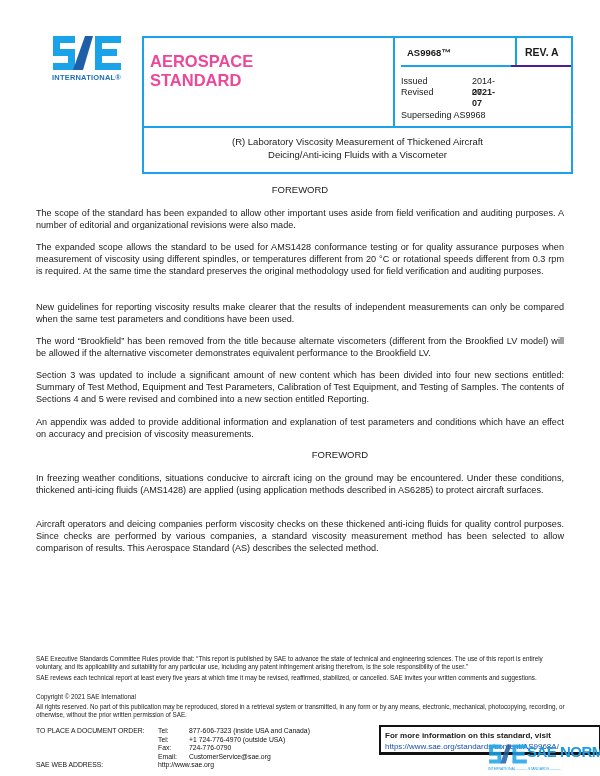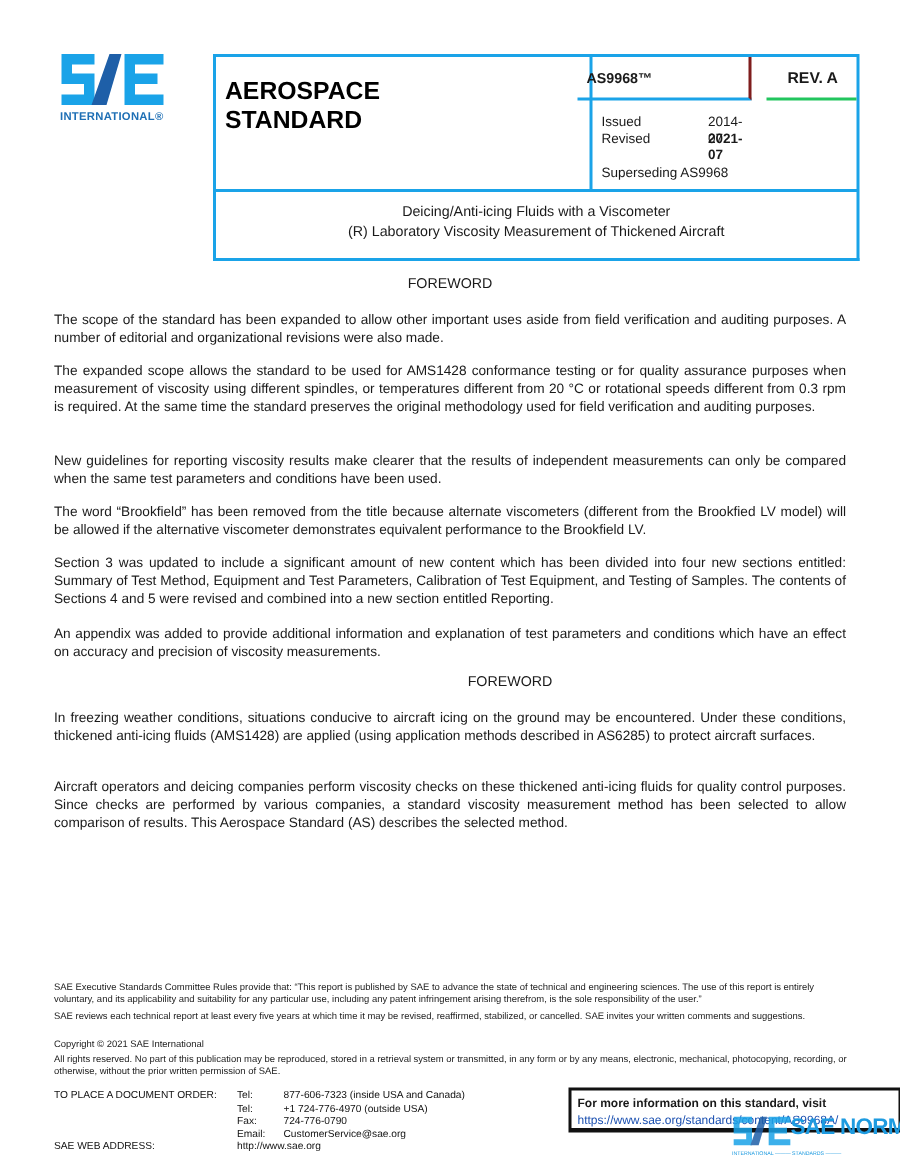--- a/index.html
+++ b/index.html
@@ -1,36 +1,36 @@
 <!DOCTYPE html>
 <html><head>
 <meta charset="utf-8">
 <style>
   html, body { margin:0; padding:0; background:#ffffff; }
   body { width:600px; height:776px; position:relative; overflow:hidden;
          font-family:"Liberation Sans", sans-serif; color:#1a1a1a; }
 
   
-  .logo { position:absolute; left:36px; top:36px; width:82px; height:48px; }
+  .logo { position:absolute; left:48px; top:36px; width:82px; height:48px; }
   .logo-mark { position:absolute; left:3px; top:0; width:72px; height:34px; }
   .logo-text { position:absolute; left:4px; top:37px; font-size:7.5px; font-weight:bold;
                color:#1e6fb5; letter-spacing:0.2px; white-space:nowrap; }
 
   
   .hdr { position:absolute; left:142px; top:36px; width:431px; height:92px;
          border:2px solid #1aa3e8; box-sizing:border-box; }
   .hdr-left { position:absolute; left:0; top:0; width:251px; height:100%;
               border-right:2px solid #1aa3e8; box-sizing:border-box; }
   .hdr-title { position:absolute; left:6px; top:14px; font-size:16.5px; font-weight:bold;
-               line-height:19px; color:#000000; }
-  .hdr-doc { position:absolute; left:241px; top:0; width:116px; height:29px;
-             border-right:2px solid #7f1d1d; border-bottom:2px solid #1aa3e8; box-sizing:border-box; }
+               line-height:19px; color:#ec4899; }
+  .hdr-doc { position:absolute; left:257px; top:0; width:116px; height:29px;
+             border-right:2px solid #0ea5e9; border-bottom:2px solid #1aa3e8; box-sizing:border-box; }
   .hdr-docnum { position:absolute; left:6px; top:9px; font-size:9.5px; font-weight:bold; }
   .hdr-rev { position:absolute; left:367px; top:0; right:0; height:29px;
-             border-bottom:2px solid #22c55e; box-sizing:border-box;text-decoration:underline; }
+             border-bottom:2px solid #4c1d95; box-sizing:border-box;text-decoration:underline; }
   .hdr-revtxt { position:absolute; left:14px; top:8px; font-size:10.5px; font-weight:bold; }
   .hdr-dates { position:absolute; left:251px; top:29px; right:0; bottom:0; font-size:9px; }
   .date-row { position:absolute; left:6px; height:11px; line-height:11px; }
   .date-label { position:absolute; left:0; }
   .date-val { position:absolute; left:71px; }
   .supersede { position:absolute; left:6px; top:43px; }
 
   
   .titlebox { position:absolute; left:142px; top:128px; width:431px; height:46px;
               border:2px solid #1aa3e8; border-top:none; box-sizing:border-box;
@@ -94,22 +94,22 @@
     </div>
     <div class="date-row" style="top:20px; font-weight:bold;">
       <span class="date-label" style="font-weight:normal;">Revised</span>
       <span class="date-val">2021-07</span>
     </div>
     <div class="supersede">Superseding AS9968</div>
   </div>
 </div>
 
 <div class="titlebox">
+  <div>(R) Laboratory Viscosity Measurement of Thickened Aircraft</div>
   <div>Deicing/Anti-icing Fluids with a Viscometer</div>
-  <div>(R) Laboratory Viscosity Measurement of Thickened Aircraft</div>
 </div>
 
 <div class="section-head" style="top:184px;">FOREWORD</div>
 <div class="para" style="top:207px;">The scope of the standard has been expanded to allow other important uses aside from field verification and auditing purposes. A number of editorial and organizational revisions were also made.</div>
 <div class="para" style="top:241px;">The expanded scope allows the standard to be used for AMS1428 conformance testing or for quality assurance purposes when measurement of viscosity using different spindles, or temperatures different from 20 °C or rotational speeds different from 0.3 rpm is required. At the same time the standard preserves the original methodology used for field verification and auditing purposes.</div>
 <div class="para" style="top:301px;">New guidelines for reporting viscosity results make clearer that the results of independent measurements can only be compared when the same test parameters and conditions have been used.</div>
 <div class="para" style="top:335px;">The word “Brookfield” has been removed from the title because alternate viscometers (different from the Brookfied LV model) will be allowed if the alternative viscometer demonstrates equivalent performance to the Brookfield LV.</div>
 <div class="para" style="top:369px;">Section 3 was updated to include a significant amount of new content which has been divided into four new sections entitled: Summary of Test Method, Equipment and Test Parameters, Calibration of Test Equipment, and Testing of Samples. The contents of Sections 4 and 5 were revised and combined into a new section entitled Reporting.</div>
 <div class="para" style="top:416px;">An appendix was added to provide additional information and explanation of test parameters and conditions which have an effect on accuracy and precision of viscosity measurements.</div>
 

